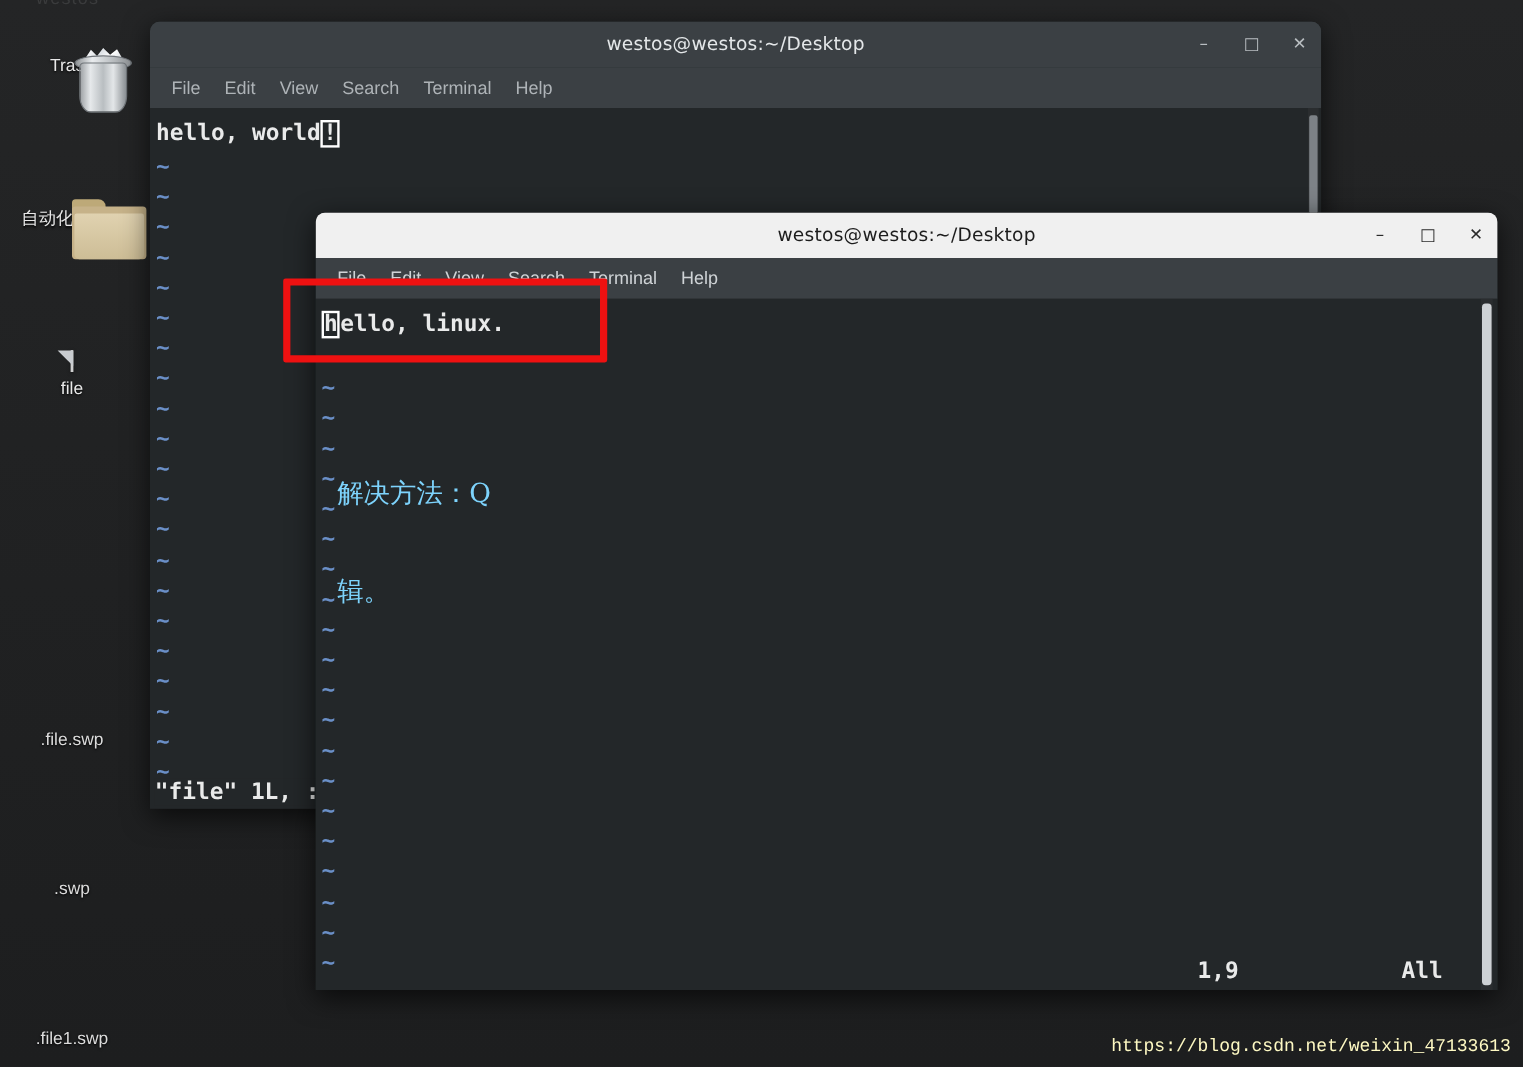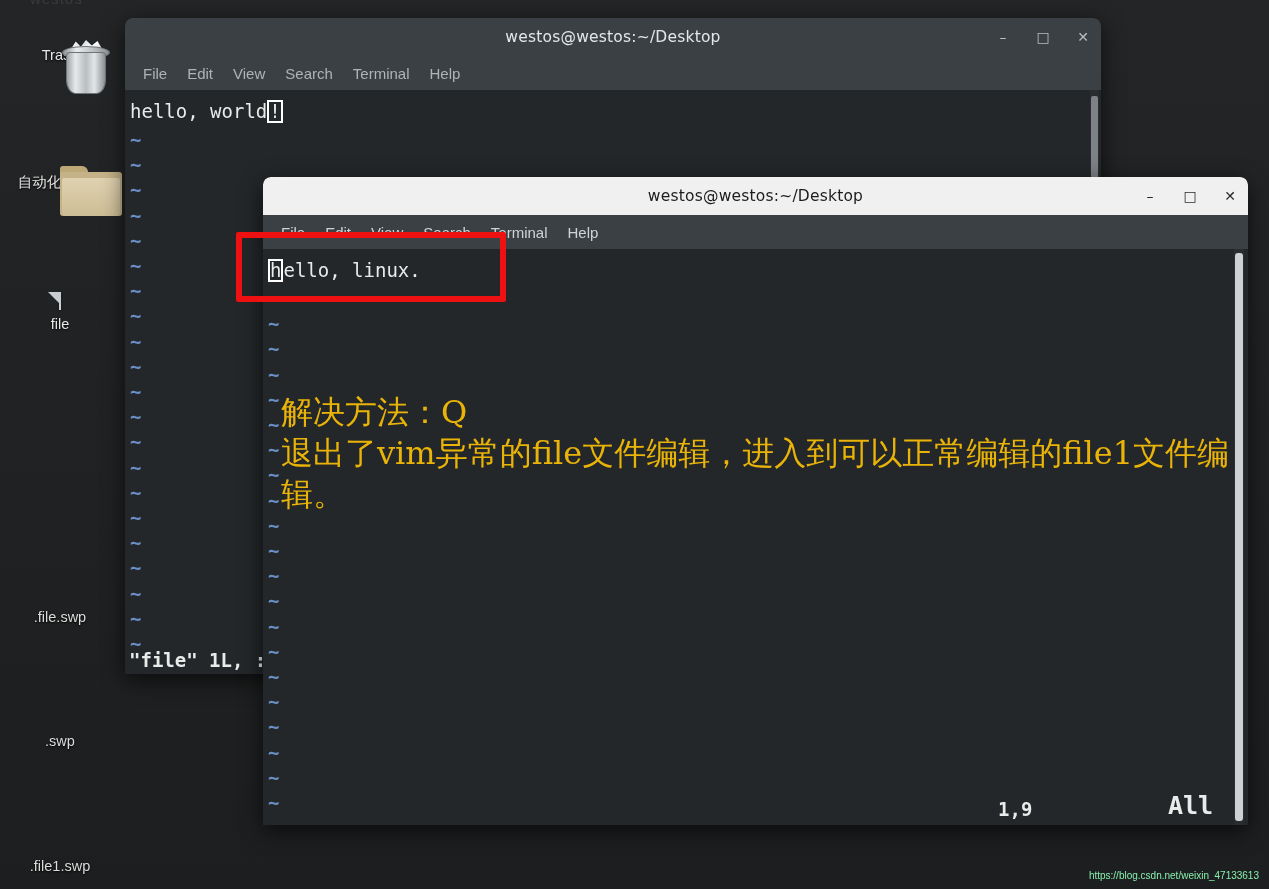--- a/index.html
+++ b/index.html
@@ -148,21 +148,21 @@
     position: relative;
     background: #232729;
     font-family: "DejaVu Sans Mono", "Liberation Mono", monospace;
     font-size: 19px;
     overflow: hidden;
   }
   .vline {
     position: absolute; left: 5px;
     color: #e9eaea;
     white-space: pre;
-    font-weight: normal;
+    font-weight: bold;
   }
   .tilde {
     position: absolute; left: 5px;
     color: #6a8fc7; font-weight: bold;
   }
   .cursor-box {
     display: inline-block;
     border: 2px solid #ffffff;
     padding: 0 0px;
     line-height: 1;
@@ -200,38 +200,38 @@
     background: #2a2d2f;
   }
   #win2 .sbar .thumb {
     position: absolute; left: 1px; top: 4px; width: 8px; bottom: 4px;
     background: #cdd1d4; border-radius: 3px;
   }
 
   
   .annot {
     position: absolute;
-    color: #eab308;
+    color: #7dd3fc;
     font-family: "DejaVu Serif", "Liberation Serif", serif;
-    font-size: 32px;
+    font-size: 22px;
     line-height: 40px;
     white-space: pre;
     font-weight: 500;
   }
   .redbox {
     position: absolute;
     border: 6px solid #ee1111;
     border-radius: 2px;
     pointer-events: none;
   }
 
   .watermark {
     position: absolute; right: 10px; bottom: 8px;
-    color: #86efac; font-size: 10px;
-    font-family: Liberation Sans, sans-serif;
+    color: #fef9c3; font-size: 15px;
+    font-family: Liberation Mono, monospace;
   }
 </style>
 </head>
 <body>
 
 <div id="screen">
 
   <div id="desktop">
 
     <div class="desk-top-text">westos</div>
@@ -377,25 +377,24 @@
           <div class="tilde" style="top: 416px;">~</div>
           <div class="tilde" style="top: 441.2px;">~</div>
           <div class="tilde" style="top: 466.4px;">~</div>
           <div class="tilde" style="top: 491.6px;">~</div>
           <div class="tilde" style="top: 516.8px;">~</div>
           <div class="tilde" style="top: 542px;">~</div>
           <div class="tilde" style="top: 567.2px;">~</div>
         </div>
 
       <div class="annot" style="left:18px; top:143px;">解决方法：Q</div>
-      <div class="annot" style="left:18px; top:184px;">退出了vim异常的file文件编辑，进入到可以正常编辑的file1文件编</div>
       <div class="annot" style="left:18px; top:225px;">辑。</div>
 
       <div class="statusline" style="left:735px; bottom:5px; font-size:19px;">1,9</div>
-      <div class="statusline" style="left:905px; bottom:5px; font-size:25px;">All</div>
+      <div class="statusline" style="left:905px; bottom:5px; font-size:19px;">All</div>
       <div class="sbar">
           <span class="thumb"></span>
         </div>
     </div>
   </div>
 
   <div class="redbox" style="left:236px; top:232px; width:270px; height:70px;"></div>
 
   <div class="watermark">https://blog.csdn.net/weixin_47133613</div>
 </div>

